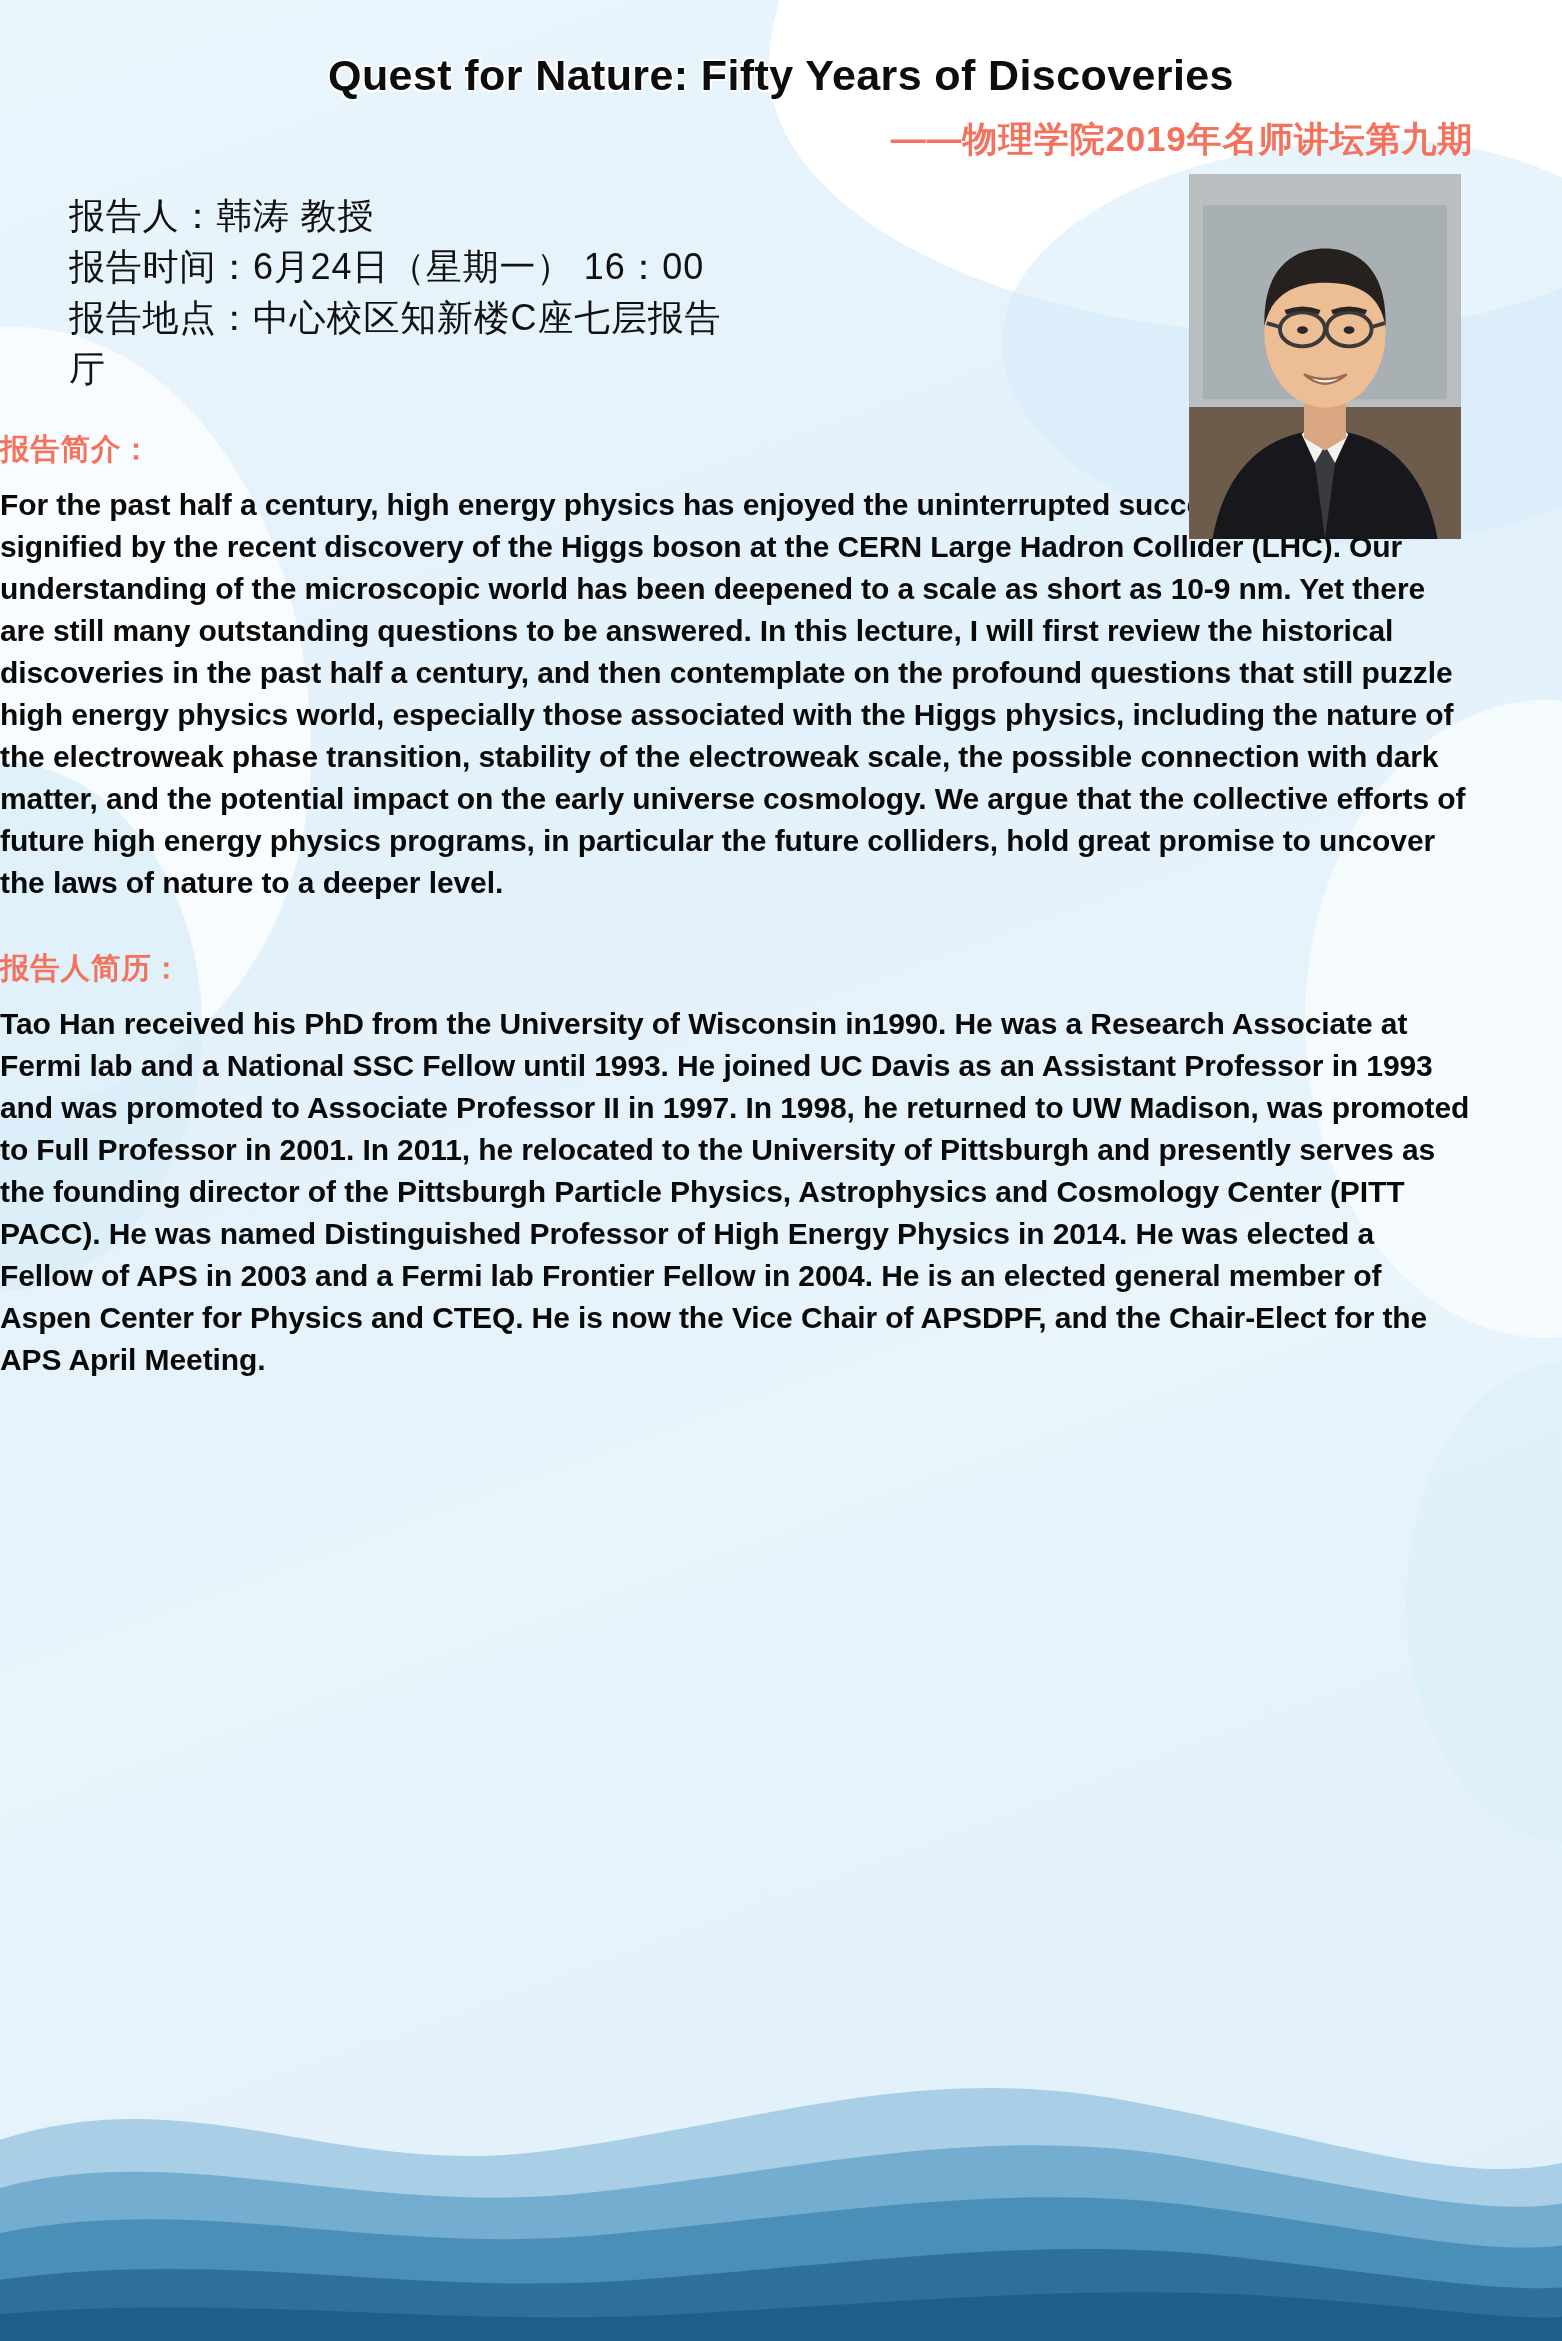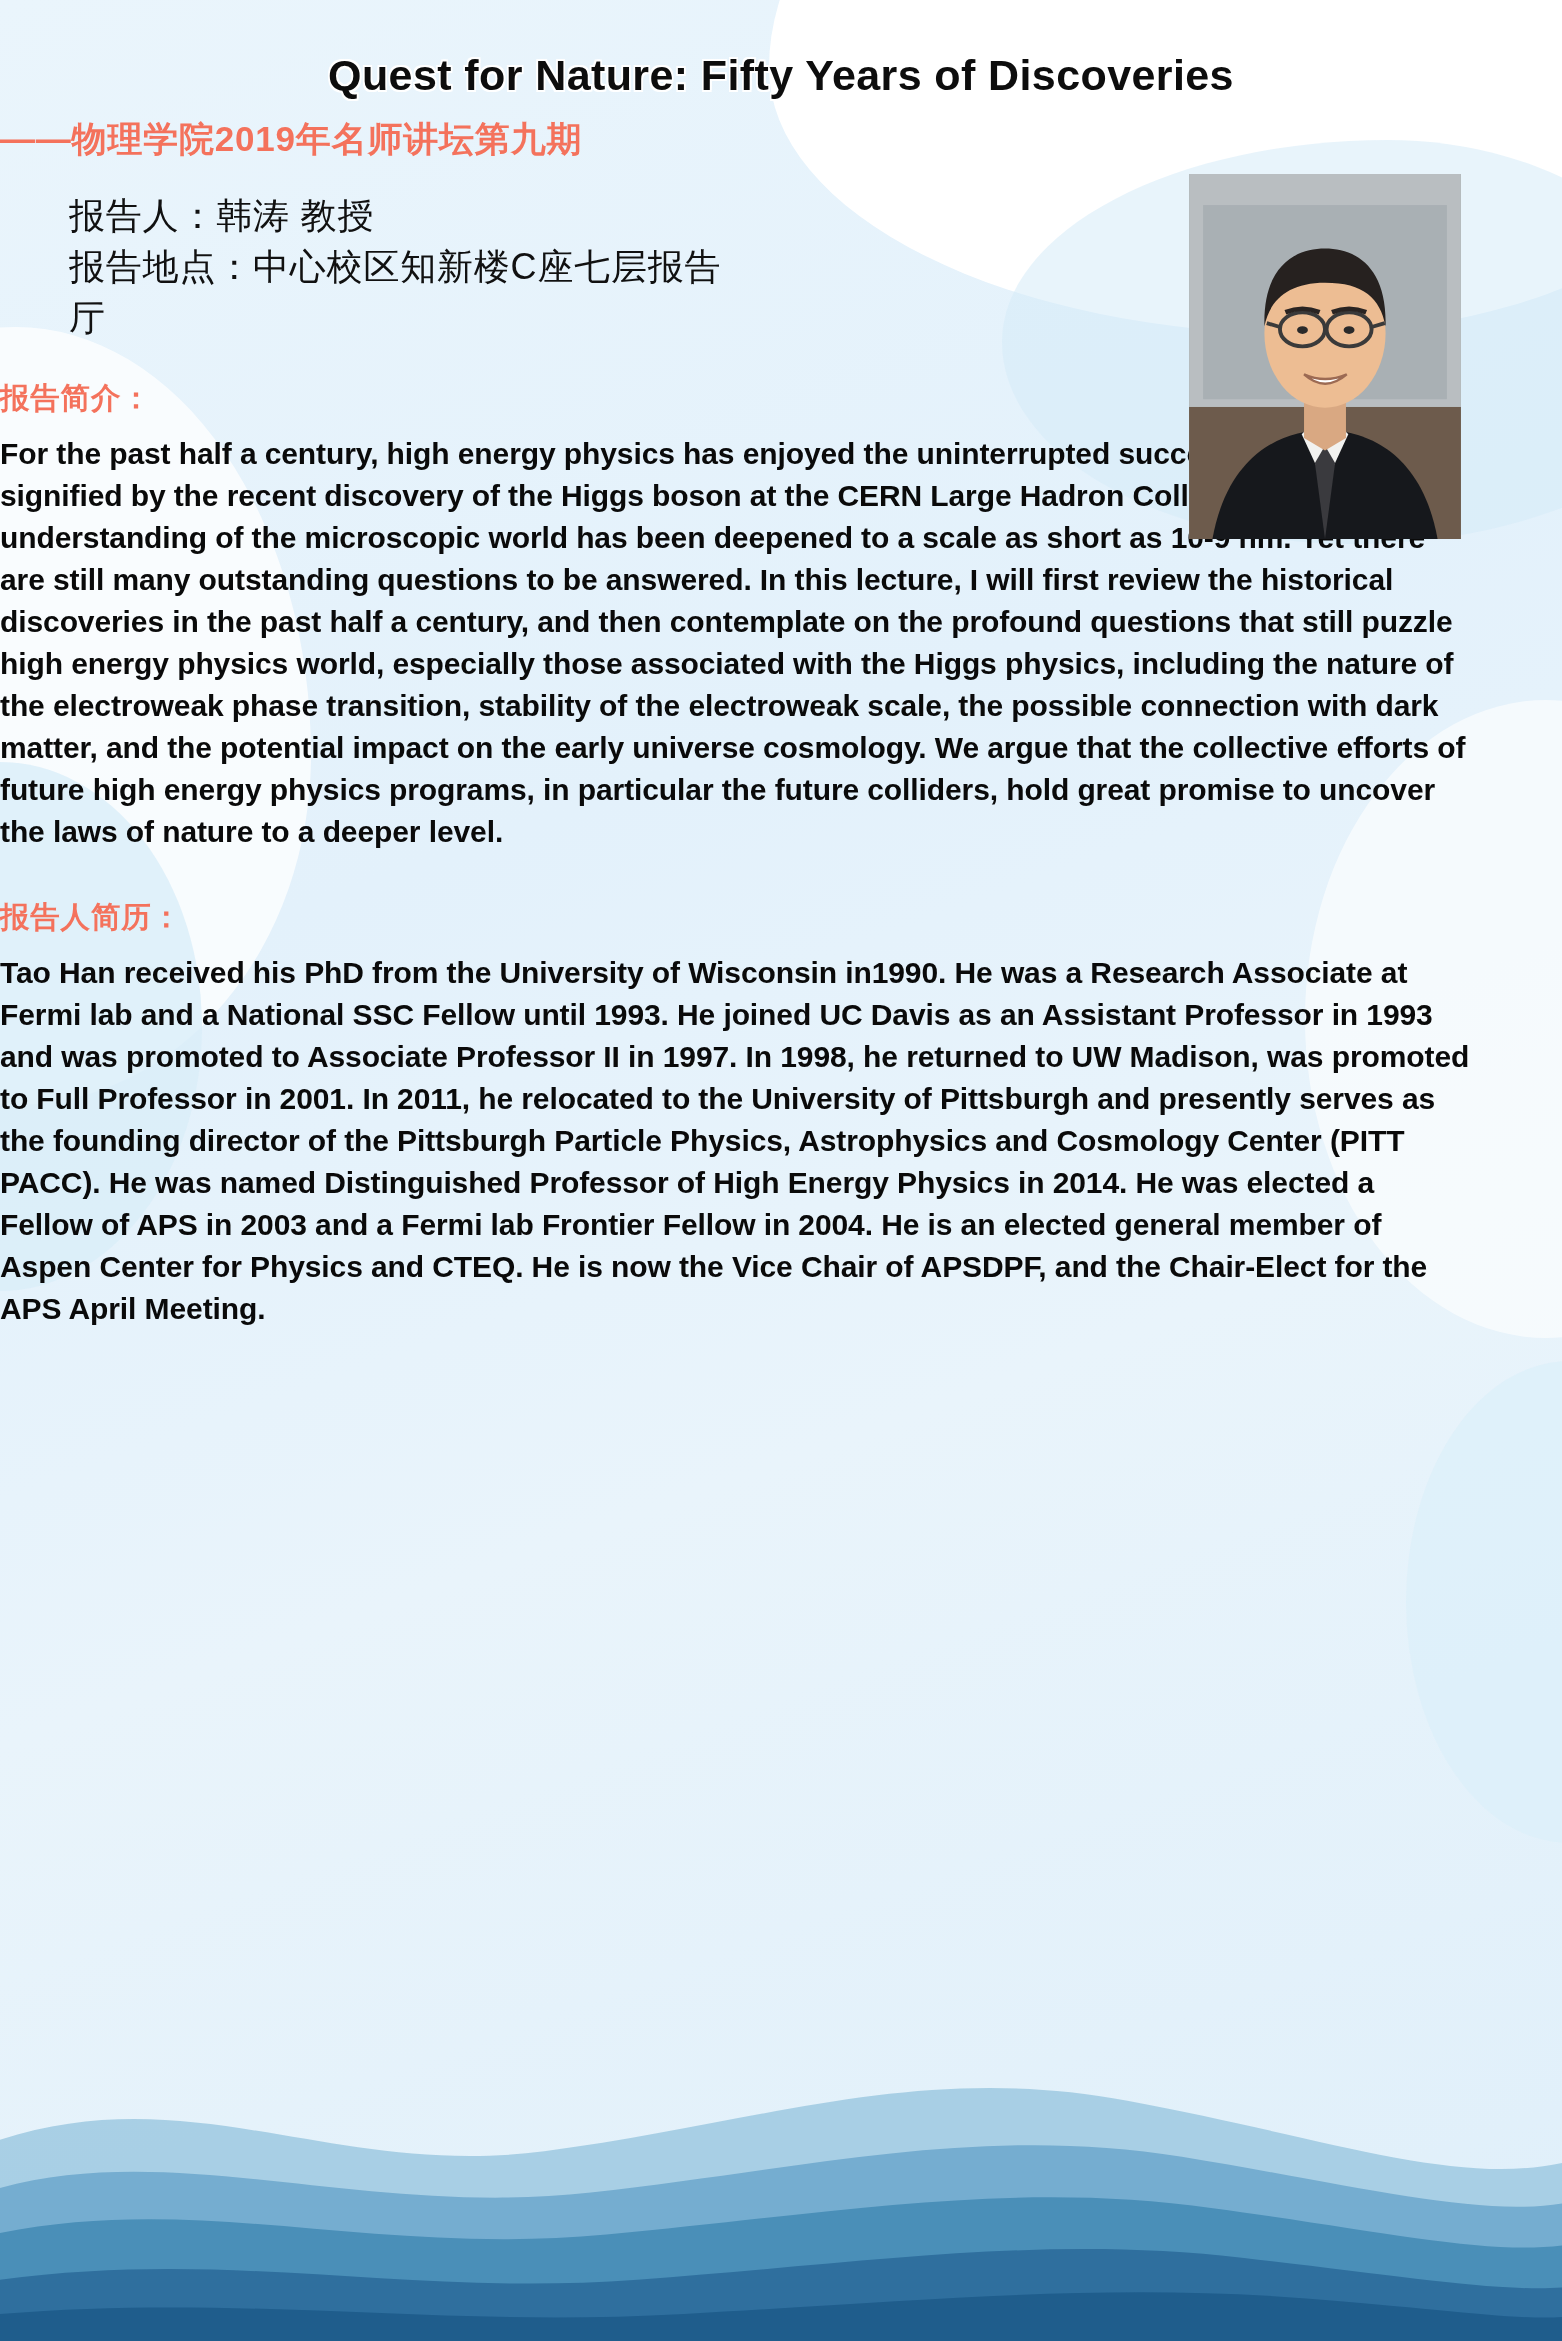--- a/index.html
+++ b/index.html
@@ -103,21 +103,21 @@
     color: #0d0d0d;
     letter-spacing: 0.4px;
     line-height: 1.26;
     text-shadow:
        1.6px 0 0 #ffffff, -1.6px 0 0 #ffffff,
        0 1.6px 0 #ffffff, 0 -1.6px 0 #ffffff,
        1.6px 1.6px 0 #ffffff, -1.6px -1.6px 0 #ffffff,
        1.6px -1.6px 0 #ffffff, -1.6px 1.6px 0 #ffffff;
   }
   .subtitle {
-    text-align: left;
+    text-align: right;
     padding-right: 89px;
     margin-top: 14px;
     font-size: 35px;
     font-weight: bold;
     color: #f4725c;
     letter-spacing: 0.8px;
   }
 
   .info-area {
     position: relative;
@@ -184,20 +184,21 @@
 
     <div class="title-block">
       <div class="title-line">Quest for Nature: Fifty Years of Discoveries</div>
     </div>
 
     <div class="subtitle">——物理学院2019年名师讲坛第九期</div>
 
     <div class="info-area">
       <div class="info-lines">
         <div>报告人：韩涛 教授</div>
+        <div>报告时间：6月24日（星期一） 16：00</div>
         <div>报告地点：中心校区知新楼C座七层报告</div>
         <div>厅</div>
       </div>
 
       <div class="portrait">
         <svg width="272" height="365" viewBox="0 0 350 470">
           <rect x="0" y="0" width="350" height="470" fill="#9aa0a4"></rect>
           <rect x="0" y="0" width="350" height="300" fill="#b9bec1"></rect>
           <rect x="0" y="300" width="350" height="170" fill="#6d5b4c"></rect>
           <rect x="18" y="40" width="314" height="250" fill="#a9b0b4"></rect>

